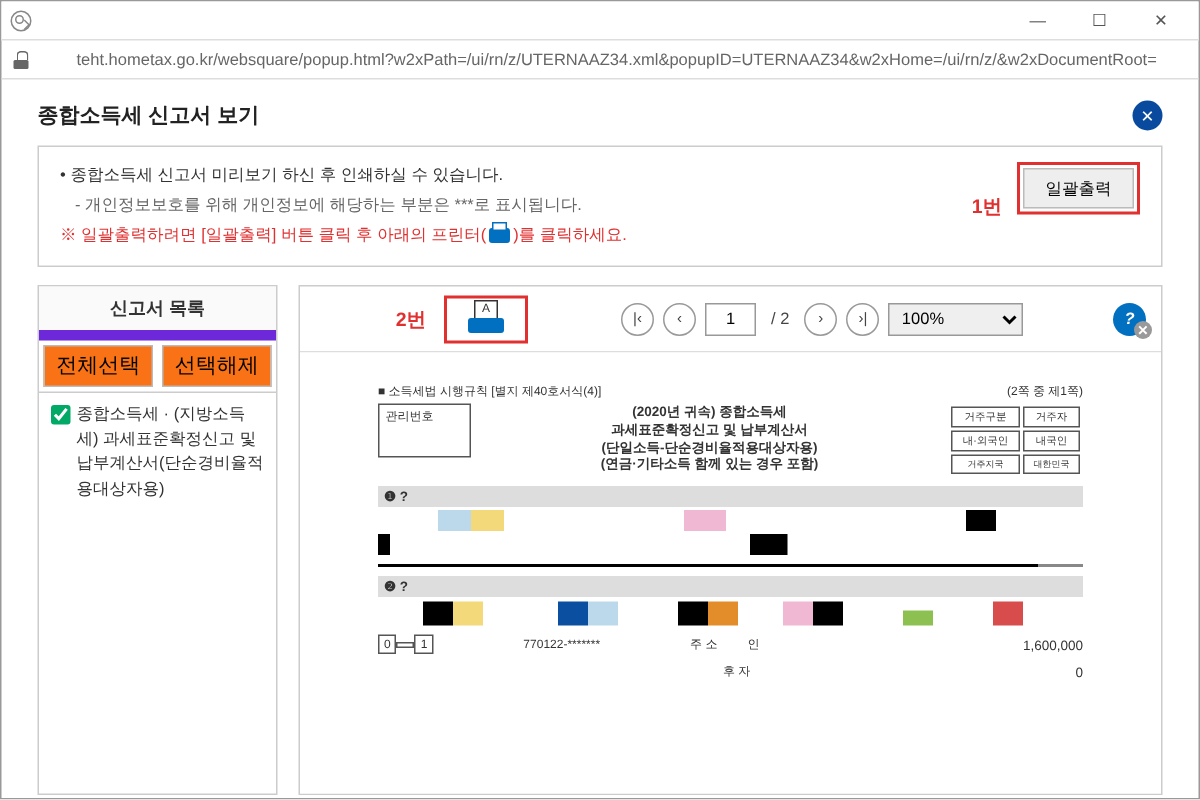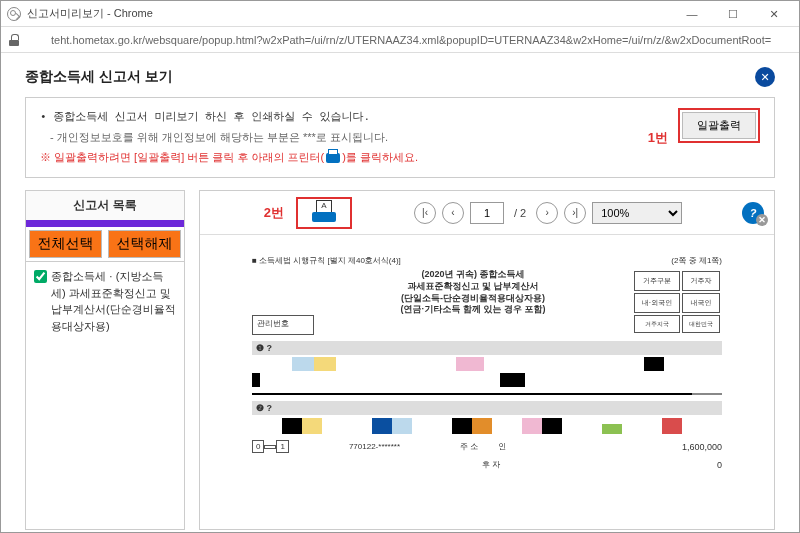--- a/index.html
+++ b/index.html
@@ -17,21 +17,21 @@
     .lock-icon::after { content: ""; position: absolute; width: 10px; height: 6px; background: #666; border-radius: 1px; bottom: 0; left: 0; }
     .url { white-space: nowrap; overflow: hidden; text-overflow: ellipsis; padding-left: 24px; }
     
     .content { flex: 1; padding: 14px 24px; overflow: hidden; }
     .page-header { display: flex; align-items: center; margin-bottom: 10px; }
     .page-title { font-size: 14px; font-weight: bold; color: #222; }
     .close-btn { margin-left: auto; width: 20px; height: 20px; background: #0a4a9e; color: #fff; border-radius: 50%; display: flex; align-items: center; justify-content: center; font-size: 11px; cursor: pointer; }
     
     .notice-box { border: 1px solid #ccc; padding: 10px 14px; margin-bottom: 12px; font-size: 11px; line-height: 1.8; display: flex; align-items: flex-start; }
     .notice-text { flex: 1; }
-    .notice-line1 { color: #333; font-family: Liberation Mono, monospace; }
+    .notice-line1 { color: #333; }
     .notice-line1::before { content: "• "; }
     .notice-line2 { color: #666; margin-left: 10px; }
     .notice-line3 { color: #e03030; }
     .printer-small { display: inline-block; width: 14px; height: 10px; background: #0270c0; border-radius: 2px; vertical-align: middle; margin: 0 2px; position: relative; }
     .printer-small::before { content: ""; position: absolute; width: 8px; height: 4px; background: #fff; border: 1px solid #0270c0; top: -4px; left: 2px; }
     .label-1 { color: #e03030; font-weight: bold; font-size: 13px; margin-right: 10px; align-self: center; }
     .batch-print { background: #eee; border: 1px solid #bbb; padding: 5px 14px; font-size: 11px; cursor: pointer; }
     .batch-wrap { border: 2px solid #e03030; padding: 2px; }
     
     .body-area { display: flex; gap: 14px; height: 340px; }
@@ -54,42 +54,41 @@
     .page-input { width: 34px; height: 22px; border: 1px solid #999; text-align: center; font-size: 11px; }
     .page-total { font-size: 11px; color: #444; padding: 0 4px; }
     .zoom { width: 90px; height: 22px; border: 1px solid #999; font-size: 11px; padding: 0 4px; }
     .help-icon { width: 22px; height: 22px; border-radius: 50%; background: #0270c0; color: #fff; display: flex; align-items: center; justify-content: center; font-weight: bold; font-style: italic; margin-left: auto; position: relative; }
     .help-x { position: absolute; right: -4px; bottom: -2px; width: 12px; height: 12px; background: #999; color: #fff; border-radius: 50%; font-size: 9px; display: flex; align-items: center; justify-content: center; font-style: normal; }
     
     .doc-scroll { flex: 1; overflow: hidden; background: #fff; position: relative; padding-top: 20px; }
     .doc { margin: 0 auto; width: 470px; font-size: 9px; }
     .doc-topline { display: flex; justify-content: space-between; font-size: 8px; margin-bottom: 3px; }
     .doc-head { display: flex; gap: 4px; }
-    .doc-mgmt { border: 1px solid #555; padding: 2px 4px; font-size: 8px; height: 20px; width: 62px; margin-top: 46px; }
+    .doc-mgmt { border: 1px solid #555; padding: 2px 4px; font-size: 8px; height: 36px; width: 62px; }
     .doc-title-box { flex: 1; text-align: center; font-weight: bold; line-height: 1.3; font-size: 9px; }
     .doc-right-table { width: 90px; font-size: 7px; }
     .doc-right-table td { border: 1px solid #555; padding: 1px 2px; text-align: center; }
     .doc-sec { margin-top: 6px; }
     .doc-sec-title { background: #ddd; font-size: 9px; padding: 2px 4px; font-weight: bold; }
     .px-row { height: 14px; display: flex; margin-top: 2px; }
     .px-block { height: 100%; }
     .px-row2 { height: 16px; display: flex; margin-top: 3px; align-items: flex-end; }
     .doc-divider { border-top: 2px solid #000; margin: 6px 0; position: relative; }
     .doc-divider::after { content: ""; position: absolute; right: 0; top: -2px; height: 2px; width: 30px; background: #888; }
     .doc-foot-row { display: flex; align-items: center; font-size: 8px; margin-top: 6px; gap: 0; }
     .doc-foot-row .cell { border: 1px solid #555; padding: 1px 3px; }
     .doc-num-right { margin-left: auto; font-size: 9px; }
   </style>
 </head>
 <body>
 
 <div class="chrome-frame">
   <div class="titlebar">
     <span class="titlebar-icon"></span>
-    <span>신고서미리보기 - Chrome</span>
     <span class="titlebar-spacer"></span>
     <div class="win-controls">
       <span>—</span>
       <span>☐</span>
       <span>✕</span>
     </div>
   </div>
   <div class="addressbar">
     <span class="lock-icon"></span>
     <span class="url">teht.hometax.go.kr/websquare/popup.html?w2xPath=/ui/rn/z/UTERNAAZ34.xml&amp;popupID=UTERNAAZ34&amp;w2xHome=/ui/rn/z/&amp;w2xDocumentRoot=</span>

